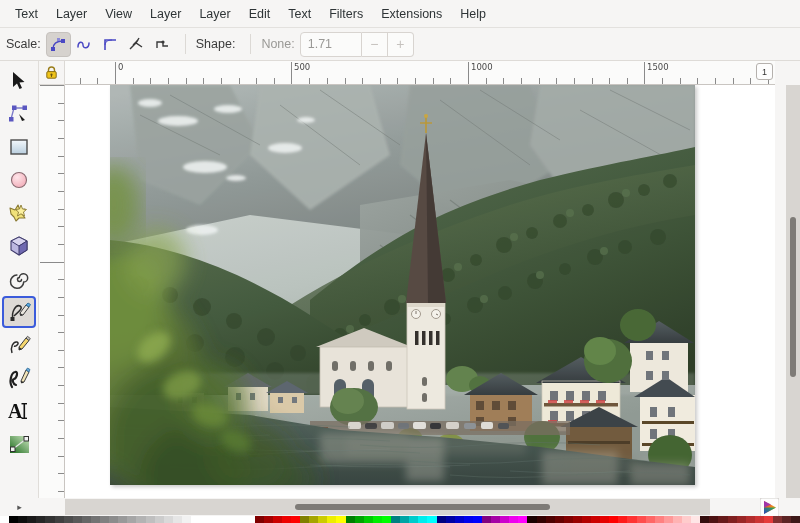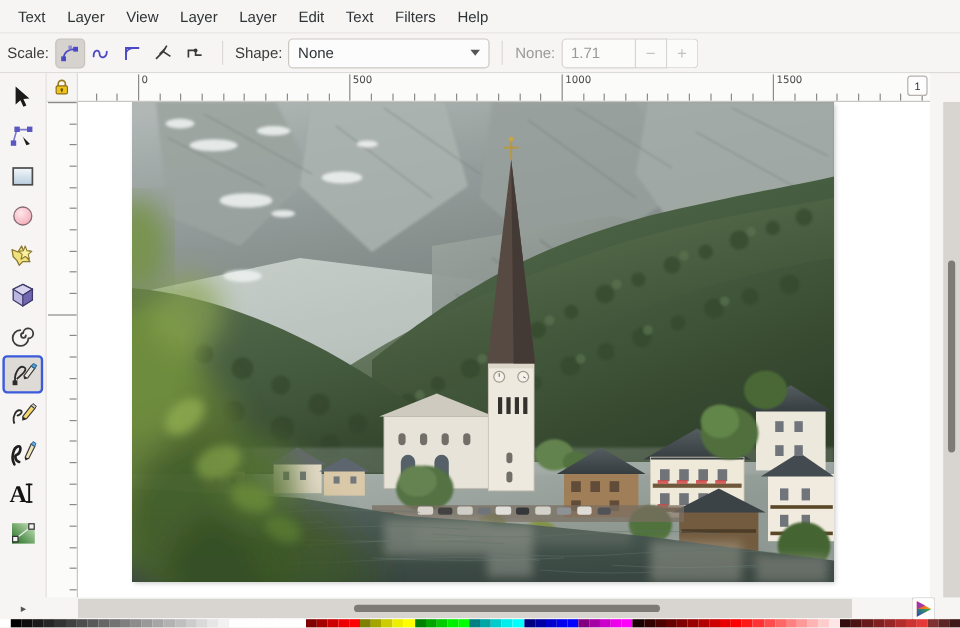--- a/index.html
+++ b/index.html
@@ -171,20 +171,21 @@
 
   <div class="menubar">
     <div class="menu-item">Text</div>
     <div class="menu-item">Layer</div>
     <div class="menu-item">View</div>
     <div class="menu-item">Layer</div>
     <div class="menu-item">Layer</div>
     <div class="menu-item">Edit</div>
     <div class="menu-item">Text</div>
     <div class="menu-item">Filters</div>
+    <div class="menu-item">Extensions</div>
     <div class="menu-item">Help</div>
   </div>
 
   <div class="toolopts">
     <span class="lbl">Scale:</span>
 
     <div class="modegroup">
       <div class="modebtn active">
         <svg width="17" height="17" viewBox="0 0 17 17">
           <path d="M3 13 C3 7, 8 5, 13 5" stroke="#4a48c4" stroke-width="1.4" fill="none"></path>
@@ -214,24 +215,20 @@
         <svg width="17" height="17" viewBox="0 0 17 17">
           <path d="M3 12 L3 6 L9 6 L9 10 L14 10" stroke="#3a3a3a" stroke-width="1.4" fill="none"></path>
           <circle cx="9" cy="6" r="1.6" fill="#3a3a3a"></circle>
         </svg>
       </div>
     </div>
 
     <div class="vsep"></div>
 
     <span class="lbl">Shape:</span>
-    <div class="combo">
-      <span>None</span>
-      <span class="caret"></span>
-    </div>
 
     <div class="vsep"></div>
 
     <span class="lbl dim">None:</span>
     <div class="spin">1.71</div>
     <div class="stepbtn">−</div>
     <div class="stepbtn last">+</div>
   </div>
 
   <div class="body">

